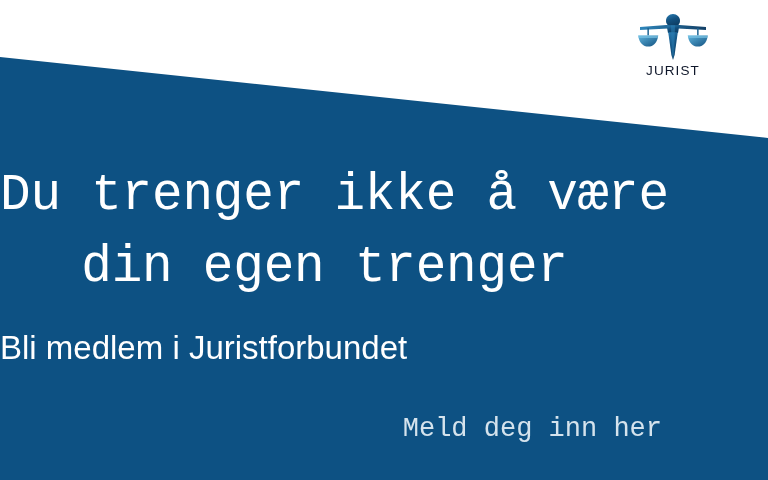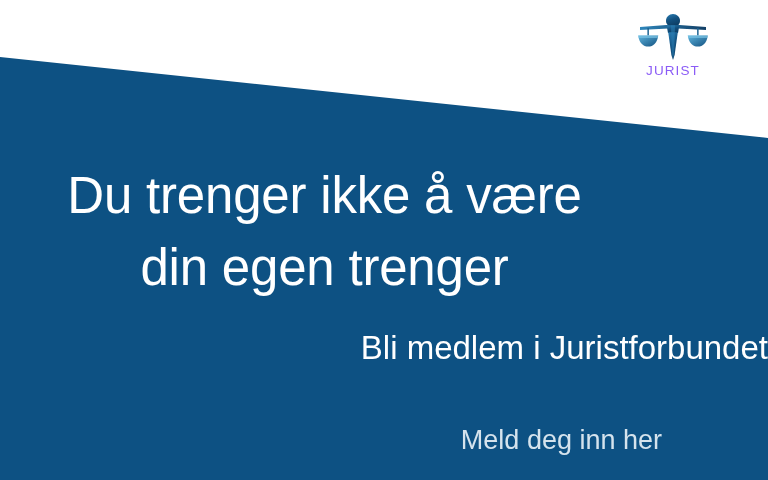--- a/index.html
+++ b/index.html
@@ -40,21 +40,21 @@
     z-index: 5;
   }
   .logo-mark {
     width: 76px;
     height: 46px;
     display: block;
   }
   .logo-wordmark {
     margin-top: 3px;
     text-align: center;
-    color: #8b5cf6;
+    color: #0f172a;
     font-family: "Liberation Sans", sans-serif;
     font-size: 13.5px;
     font-weight: 400;
     letter-spacing: 1.1px;
     line-height: 1.18;
   }
   .logo-wordmark .wm-line {
     display: block;
     white-space: nowrap;
   }
@@ -69,51 +69,51 @@
     z-index: 4;
   }
 
   .headline {
     position: absolute;
     left: 0;
     top: 160px;
     width: 649px;
     text-align: center;
     color: #ffffff;
-    font-family: Liberation Sans, sans-serif;
+    font-family: Liberation Mono, monospace;
     font-weight: 300;
     font-size: 51px;
     line-height: 72px;
     letter-spacing: -0.2px;
   }
   .headline .hl-line {
     display: block;
     white-space: nowrap;
   }
 
   .subtitle {
     position: absolute;
     left: 0;
     top: 327px;
     width: 768px;
-    text-align: right;
+    text-align: left;
     color: #ffffff;
     font-family: "Liberation Sans", sans-serif;
     font-weight: 300;
     font-size: 33px;
     line-height: 42px;
     white-space: nowrap;
   }
 
   .cta-link {
     position: absolute;
     right: 106px;
-    top: 422px;
+    top: 411px;
     color: #d5e3ed;
-    font-family: Liberation Sans, sans-serif;
+    font-family: Liberation Mono, monospace;
     font-weight: 300;
     font-size: 27px;
     line-height: 36px;
     white-space: nowrap;
     text-decoration: none;
     cursor: pointer;
   }
 </style>
 </head>
 <body>

